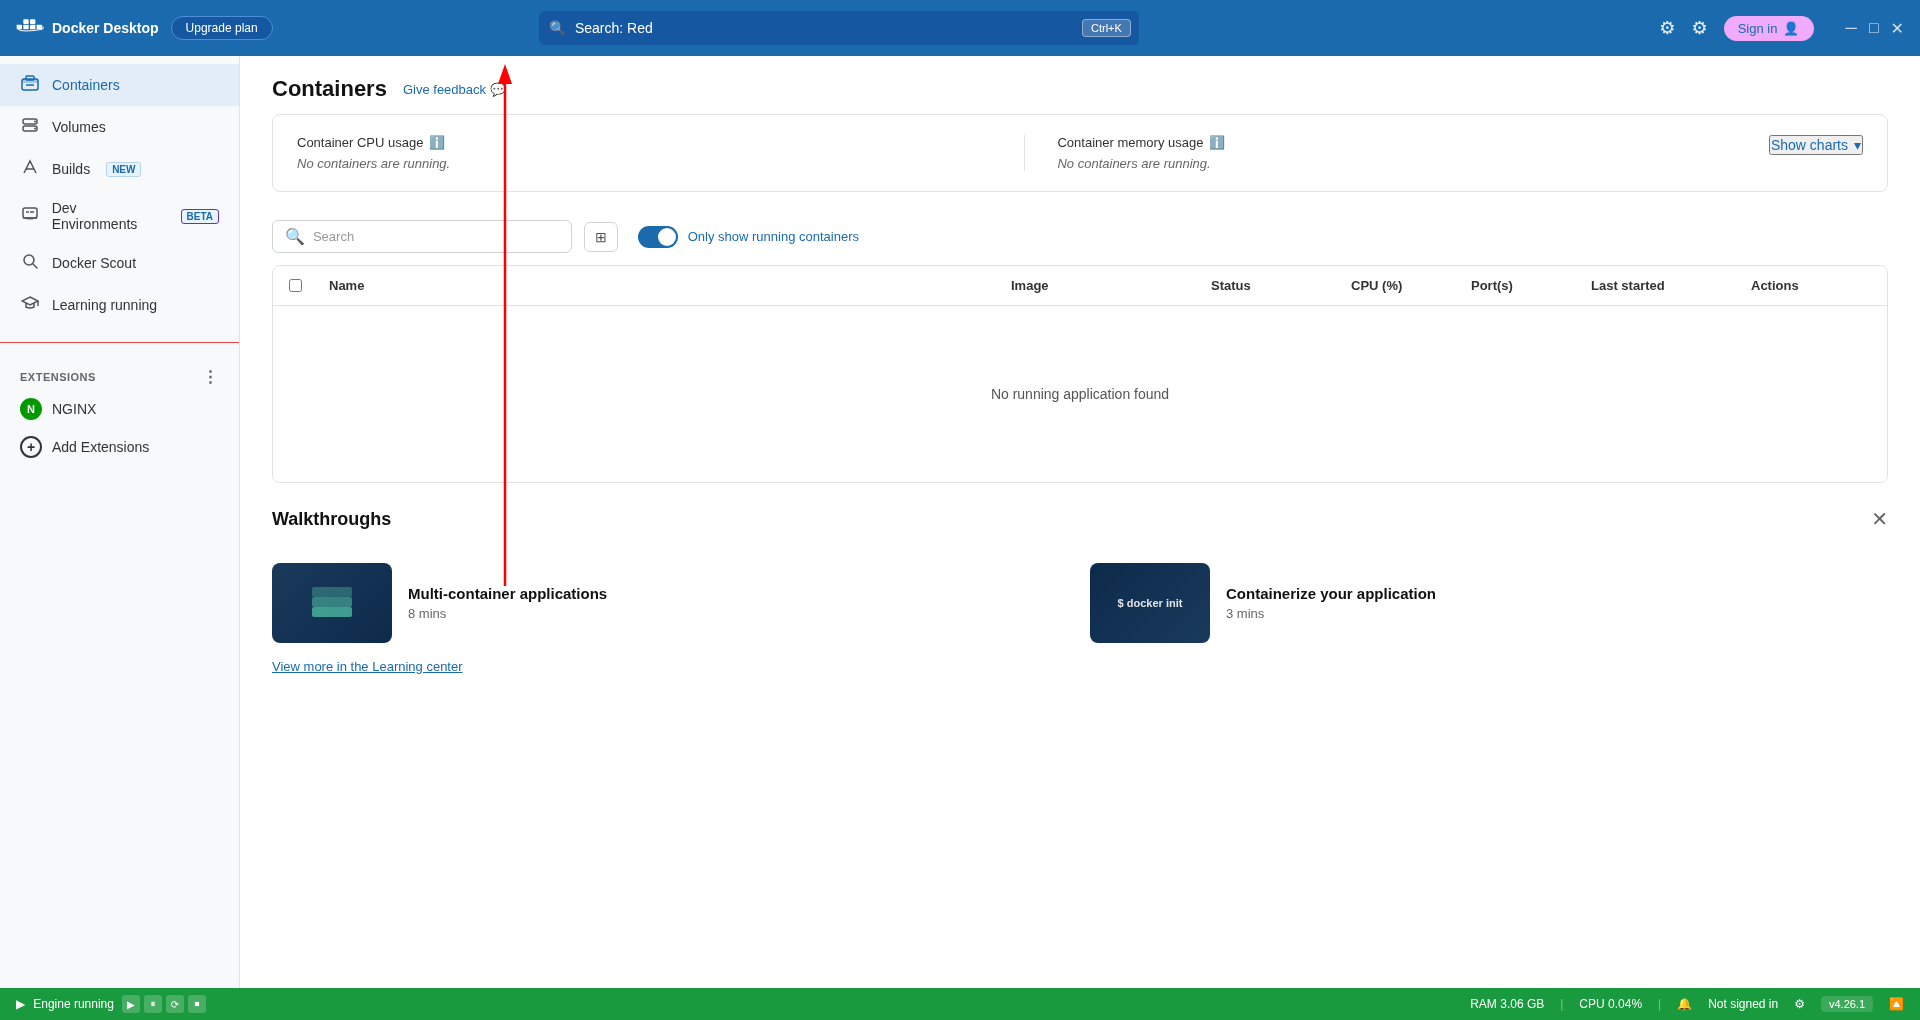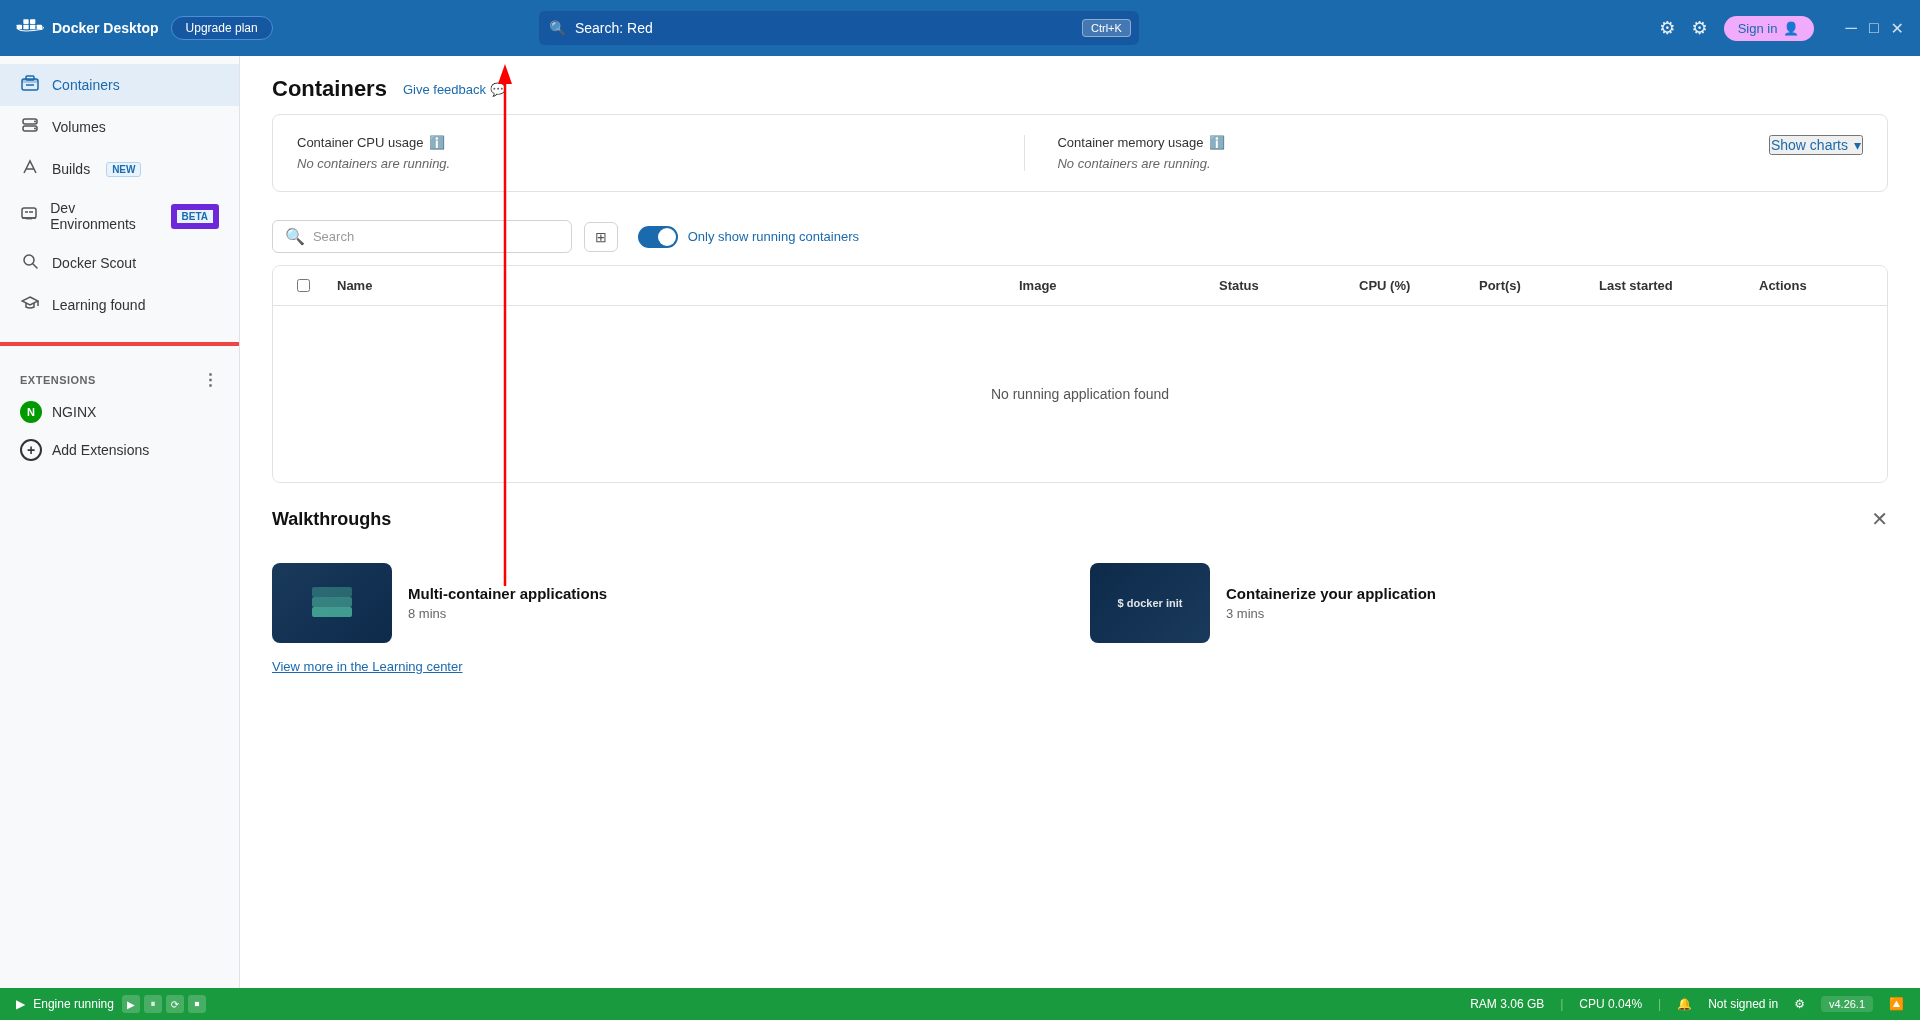--- a/index.html
+++ b/index.html
@@ -137,21 +137,21 @@
     .sidebar-item.active { background: #e3edf7; color: #1a6aad; font-weight: 500; }
     .sidebar-item .item-icon { font-size: 16px; width: 20px; text-align: center; }
     .sidebar-item .badge {
       font-size: 10px;
       font-weight: 600;
       padding: 1px 5px;
       border-radius: 3px;
       margin-left: 4px;
     }
     .badge-new { background: #e8f4fd; color: #1a6aad; border: 1px solid #b3d4f0; }
-    .badge-beta { background: #e8f4fd; color: #1a6aad; border: 6px solid #6d28d9; font-size: 9px; }
+    .badge-beta { background: #e8f4fd; color: #1a6aad; border: 1px solid #6d28d9; font-size: 9px; }
     .sidebar-section {
       padding: 16px 20px 4px;
       font-size: 11px;
       font-weight: 600;
       color: #666;
       text-transform: uppercase;
       letter-spacing: 0.5px;
       display: flex;
       align-items: center;
       justify-content: space-between;
@@ -321,21 +321,20 @@
       background: white;
       border-bottom: 1px solid #e0e2e6;
       padding: 12px 16px;
     }
     .th {
       font-size: 13px;
       font-weight: 600;
       color: #333;
       display: flex;
       align-items: center;
-      margin-left: 8px;
     }
     .table-empty {
       display: flex;
       align-items: center;
       justify-content: center;
       padding: 80px 0;
       color: #555;
       font-size: 14px;
       background: white;
     }
@@ -585,24 +584,24 @@
     </div>
 
     <div class="sidebar-item">
       <span class="item-icon">
         <svg width="18" height="18" viewBox="0 0 18 18" fill="none">
           <path d="M9 3 L17 7 L9 11 L1 7 Z" stroke="#555" stroke-width="1.5" fill="none"></path>
           <path d="M5 9 L5 13 Q9 15 13 13 L13 9" stroke="#555" stroke-width="1.5" fill="none"></path>
           <line x1="17" y1="7" x2="17" y2="12" stroke="#555" stroke-width="1.5"></line>
         </svg>
       </span>
-      <span>Learning found</span>
-    </div>
-
-    <div style="margin-top: 16px; border-top: 4px solid #ef4444; padding-top: 8px;">
+      <span>Learning running</span>
+    </div>
+
+    <div style="margin-top: 16px; border-top: 1px solid #ef4444; padding-top: 8px;">
       <div class="sidebar-section">
         <span>Extensions</span>
         <span class="extensions-more">⋮</span>
       </div>
       <div class="nginx-item">
         <div class="nginx-icon">N</div>
         <span>NGINX</span>
       </div>
       <div class="add-ext-item">
         <div class="add-ext-icon">+</div>

